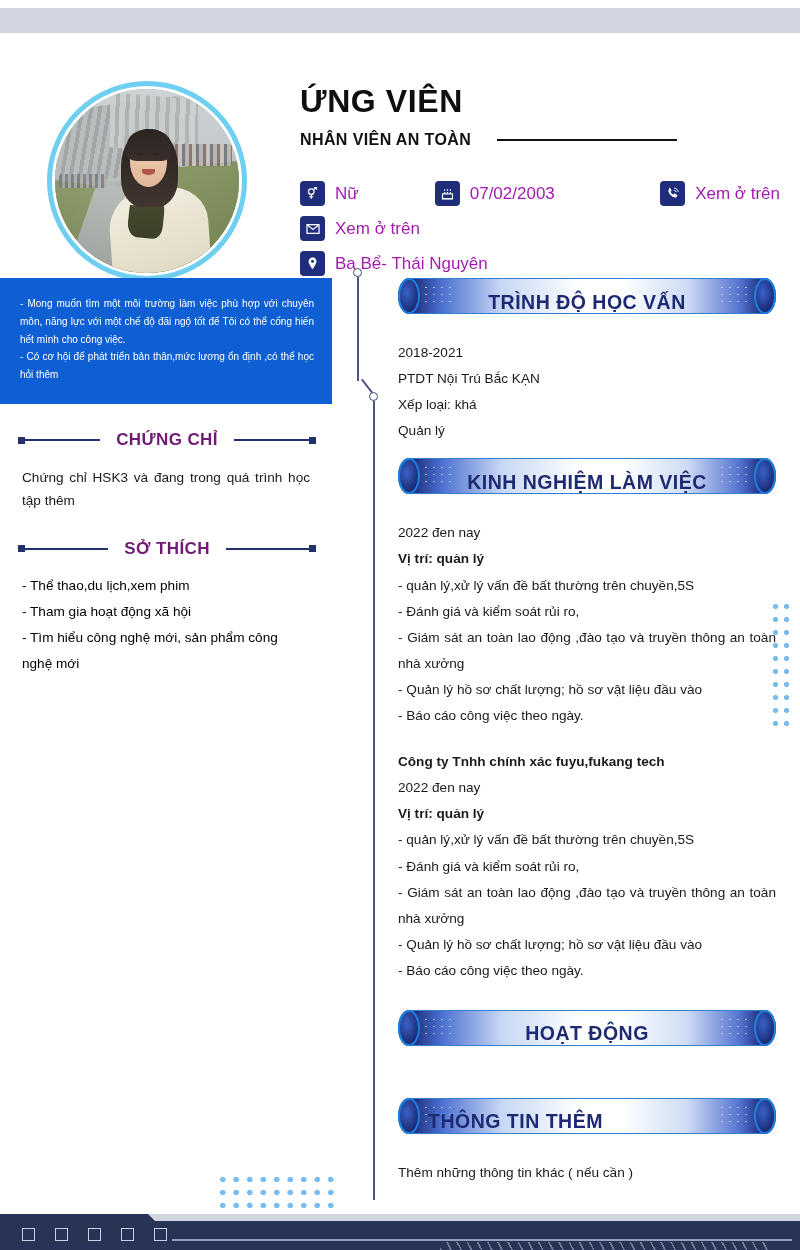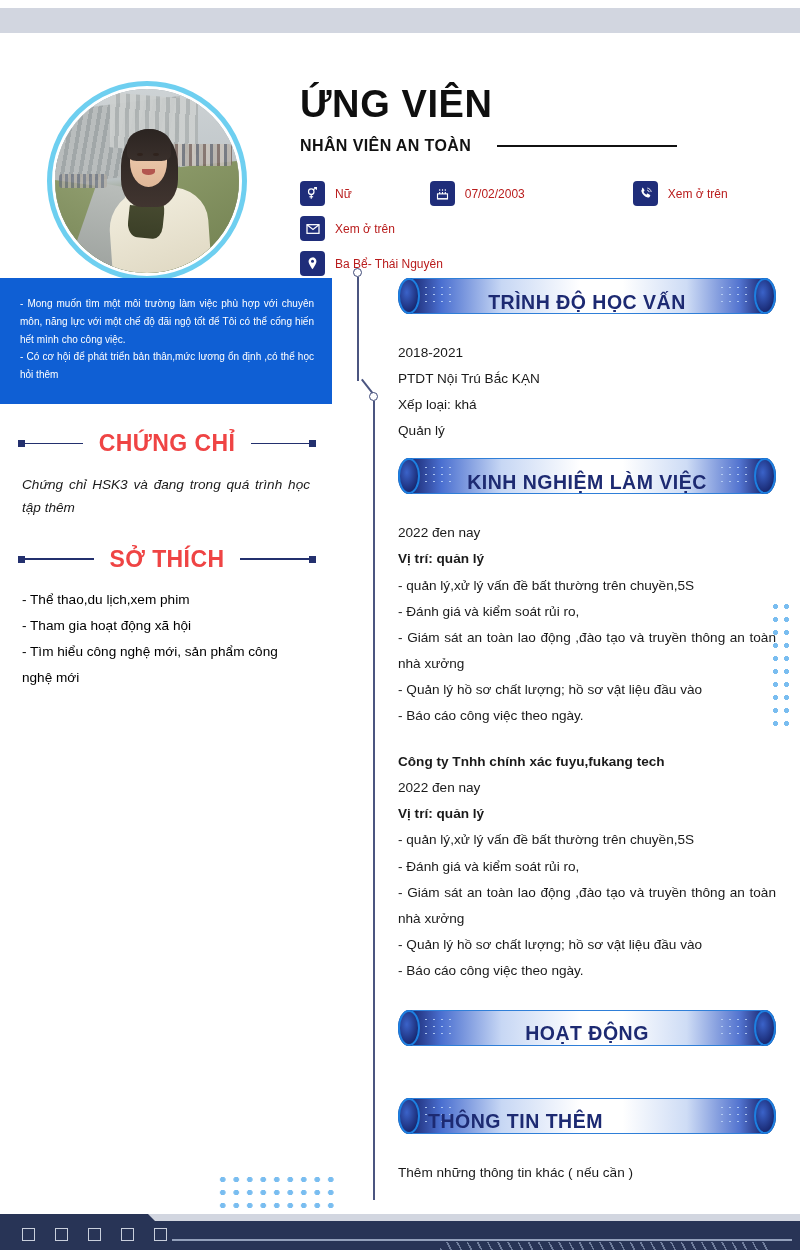--- a/index.html
+++ b/index.html
@@ -63,54 +63,54 @@
   .ph-face { position:absolute; left:41%; top:26%; width:20%; height:27%;
     background:linear-gradient(180deg,#f0cdb2,#e0b898); border-radius:46% 46% 50% 50%; }
   .ph-hair { position:absolute; left:39%; top:22%; width:24%; height:17%;
     background:linear-gradient(180deg,#2b2421,#3a302c); border-radius:50% 50% 22% 22%; }
   .ph-eye { position:absolute; width:3.2%; height:1.6%; background:#30231d; border-radius:50%; top:35%; }
   .ph-eye.l { left:44.5%; } .ph-eye.r { left:53.5%; }
   .ph-smile { position:absolute; left:47.5%; top:43.5%; width:7%; height:3.4%;
     background:#b3564f; border-radius:0 0 60% 60%; }
 
   .name-block { position:absolute; left:300px; top:52px; }
-  .name { font-size:38px; font-weight:bold; letter-spacing:.6px; color:#0f0f0f; line-height:1.05; }
+  .name { font-size:32px; font-weight:bold; letter-spacing:.6px; color:#0f0f0f; line-height:1.05; }
   .subtitle-row { display:flex; align-items:center; margin-top:12px; }
   .subtitle { font-size:16px; font-weight:bold; letter-spacing:.4px; color:#111; }
   .subtitle-rule { width:180px; height:2px; background:#111; margin-left:26px; }
 
   .contact { position:absolute; left:300px; top:148px; width:480px; }
   .crow { display:flex; align-items:center; margin-bottom:10px; }
   .citem { display:flex; align-items:center; }
   .cicon {
     width:25px; height:25px; border-radius:4px; background:#1f2d7a;
     display:flex; align-items:center; justify-content:center; flex:0 0 auto;
   }
   .cicon svg { display:block; }
-  .ctext { font-size:12px; color:#b91c1c; margin-left:10px; white-space:nowrap; }
+  .ctext { font-size:17px; color:#a21caf; margin-left:10px; white-space:nowrap; }
   .gap-a { width:78px; } .gap-b { width:108px; }
 
   
   .leftcol { position:absolute; left:0; top:278px; width:332px; }
   .objective {
     background:#0f5fd4; color:#fff; padding:17px 18px 20px 20px;
     font-size:10px; line-height:1.78; text-align:justify;
   }
   .sec-title-l {
     display:flex; align-items:center; margin:26px 0 0 0; padding:0 16px 0 18px;
   }
   .stl-line { flex:1 1 auto; height:1.6px; background:#23306e; position:relative; }
   .stl-line::before { content:""; position:absolute; width:7px; height:7px; background:#23306e; top:-2.7px; }
   .stl-line.left::before { left:0; }
   .stl-line.right::before { right:0; }
   .stl-text {
-    font-size:23px; font-weight:bold; color:#ef4444; letter-spacing:.4px;
+    font-size:17px; font-weight:bold; color:#701a75; letter-spacing:.4px;
     padding:0 16px; white-space:nowrap;
   }
-  .left-body { padding:16px 22px 0 22px; font-size:13.6px; color:#1a1a1a; line-height:1.72; text-align:justify;font-style:italic; }
+  .left-body { padding:16px 22px 0 22px; font-size:13.6px; color:#1a1a1a; line-height:1.72; text-align:justify; }
   .left-list { padding:14px 22px 0 22px; font-size:13.6px; color:#000000; line-height:1.92; }
 
   
   .divider { position:absolute; left:352px; top:268px; width:30px; height:932px; }
   .dv-seg { position:absolute; width:1.6px; background:#4b5580; }
   .dv-dot { position:absolute; width:9px; height:9px; border-radius:50%; border:1.6px solid #3f4a78; background:#fff; }
 
   
   .rightcol { position:absolute; left:398px; top:278px; width:378px; }
   .sec-bar { position:relative; height:48px; margin-bottom:14px; }

